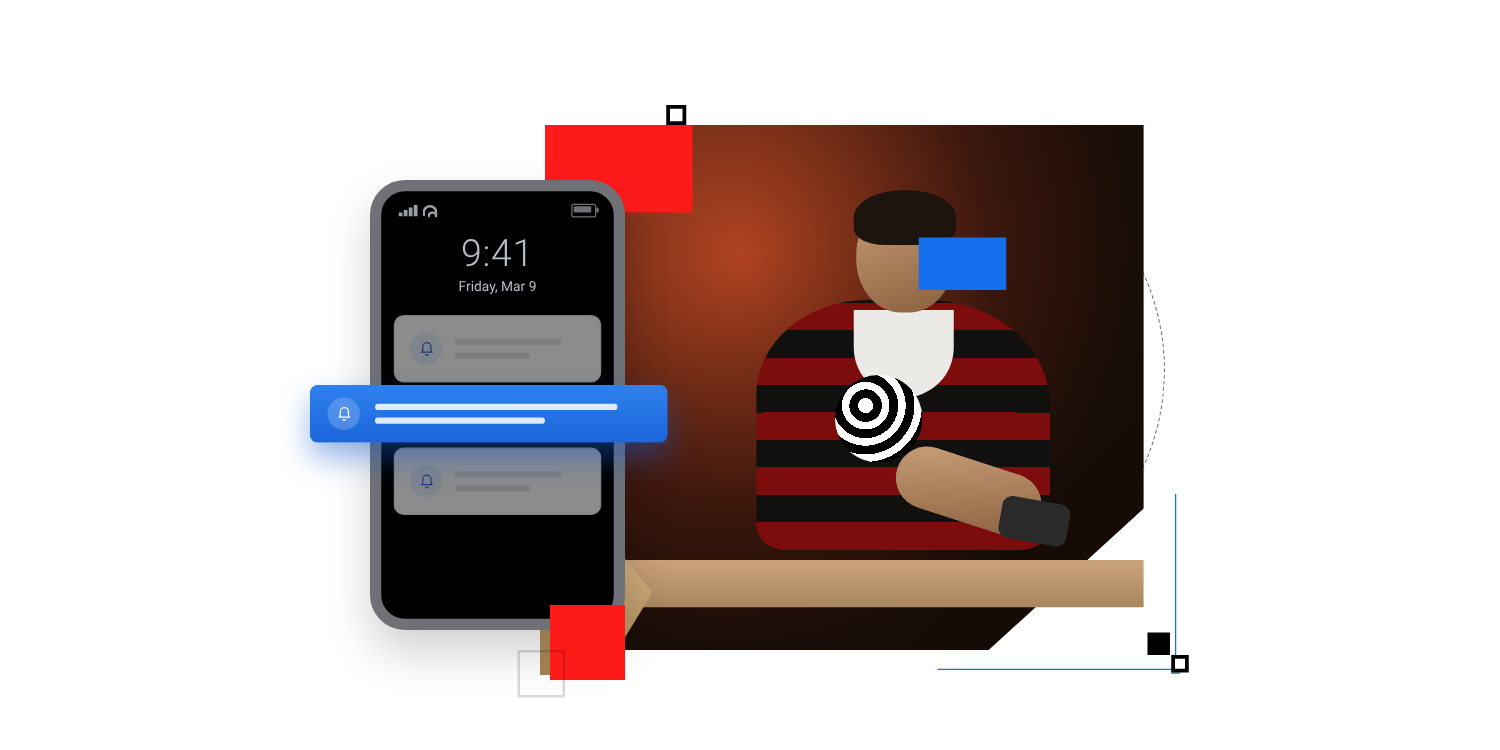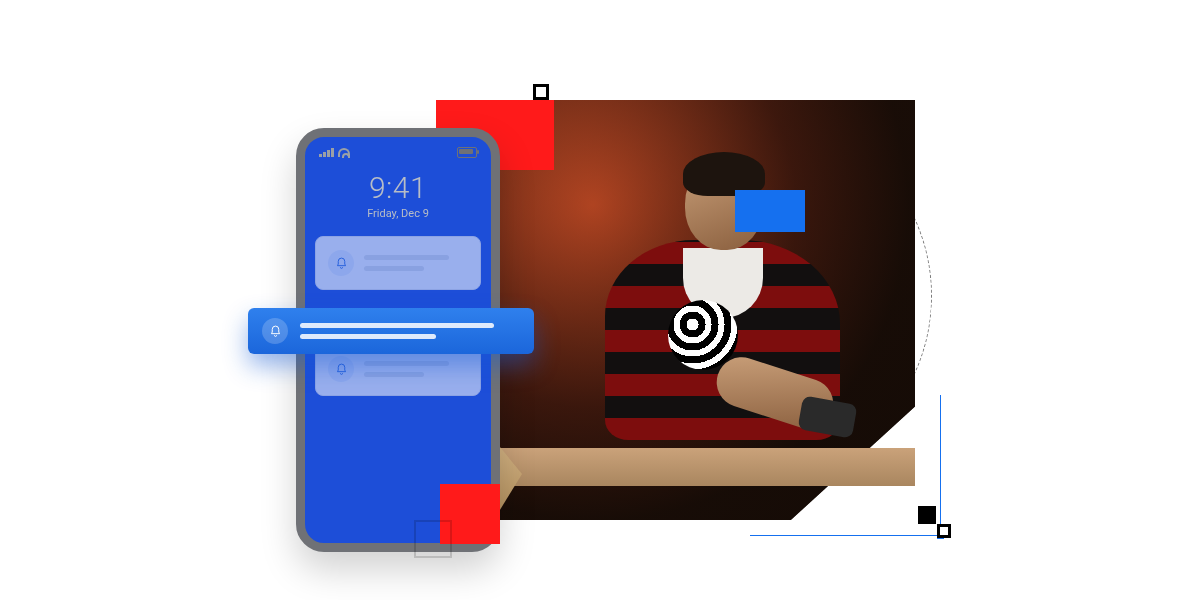--- a/index.html
+++ b/index.html
@@ -41,21 +41,21 @@
   .tee{position:absolute;left:118px;top:100px;width:80px;height:70px;background:#eceae6;border-radius:0 0 40px 40px}
   .arms{position:absolute;left:150px;top:220px;width:120px;height:50px;background:linear-gradient(160deg,#caa07a,#8a5f3e);border-radius:30px;transform:rotate(18deg)}
   .hands{position:absolute;left:235px;top:252px;width:55px;height:34px;background:#2a2a2a;border-radius:8px;transform:rotate(10deg)}
   .table{position:absolute;left:455px;top:448px;width:460px;height:38px;background:linear-gradient(#caa27a,#a9865f);clip-path:polygon(0 0,100% 0,100% 100%,0 100%)}
   .chairL{position:absolute;left:432px;top:430px;width:90px;height:110px;background:linear-gradient(#d9b98a,#a5824f);clip-path:polygon(0 30%,60% 0,100% 40%,55% 100%,0 100%)}
   
   .swirl{position:absolute;left:668px;top:300px;width:70px;height:70px;border-radius:50%;
     background:repeating-radial-gradient(circle at 35% 35%, #fff 0 6px, #000 6px 13px)}
 
   
-  .phone{position:absolute;left:296px;top:128px;width:204px;height:424px;border-radius:28px;background:#1d4ed8;border:9px solid #6f7176;box-sizing:border-box;box-shadow:0 18px 36px rgba(0,0,0,.18)}
+  .phone{position:absolute;left:296px;top:144px;width:204px;height:360px;border-radius:28px;background:#000000;border:9px solid #6f7176;box-sizing:border-box;box-shadow:0 18px 36px rgba(0,0,0,.18)}
   .statusbar{display:flex;justify-content:space-between;align-items:center;padding:10px 14px 0 14px;color:#9aa0a6;font-size:10px}
   .sb-left,.sb-right{display:flex;gap:4px;align-items:center}
   .sig{display:flex;gap:1.5px;align-items:flex-end}
   .sig i{width:2.5px;background:#9aa0a6;display:block}
   .sig i:nth-child(1){height:3px}.sig i:nth-child(2){height:5px}.sig i:nth-child(3){height:7px}.sig i:nth-child(4){height:9px}
   .wifi{width:12px;height:9px;position:relative}
   .wifi::before{content:"";position:absolute;inset:0;border:2px solid #9aa0a6;border-bottom:none;border-radius:12px 12px 0 0}
   .wifi::after{content:"";position:absolute;left:4px;top:5px;width:4px;height:3px;border:2px solid #9aa0a6;border-bottom:none;border-radius:6px 6px 0 0}
   .batt{width:18px;height:9px;border:1.5px solid #6f7176;border-radius:2px;position:relative}
   .batt::after{content:"";position:absolute;right:-3px;top:2px;width:2px;height:4px;background:#6f7176;border-radius:1px}
@@ -117,21 +117,21 @@
         <span class="wifi"></span>
       </div>
       <div class="sb-right">
         <span class="batt">
             <i></i>
           </span>
       </div>
     </div>
     <div class="clock">
       <div class="t">9:41</div>
-      <div class="d">Friday, Dec 9</div>
+      <div class="d">Friday, Mar 9</div>
     </div>
     <div class="notifs">
       <div class="notif">
         <span class="bell">
           <svg viewBox="0 0 24 24">
               <path d="M6 8a6 6 0 0 1 12 0v5l1.5 3h-15L6 13z"></path>
               <path d="M10 19a2 2 0 0 0 4 0"></path>
             </svg>
         </span>
         <span class="lines">

